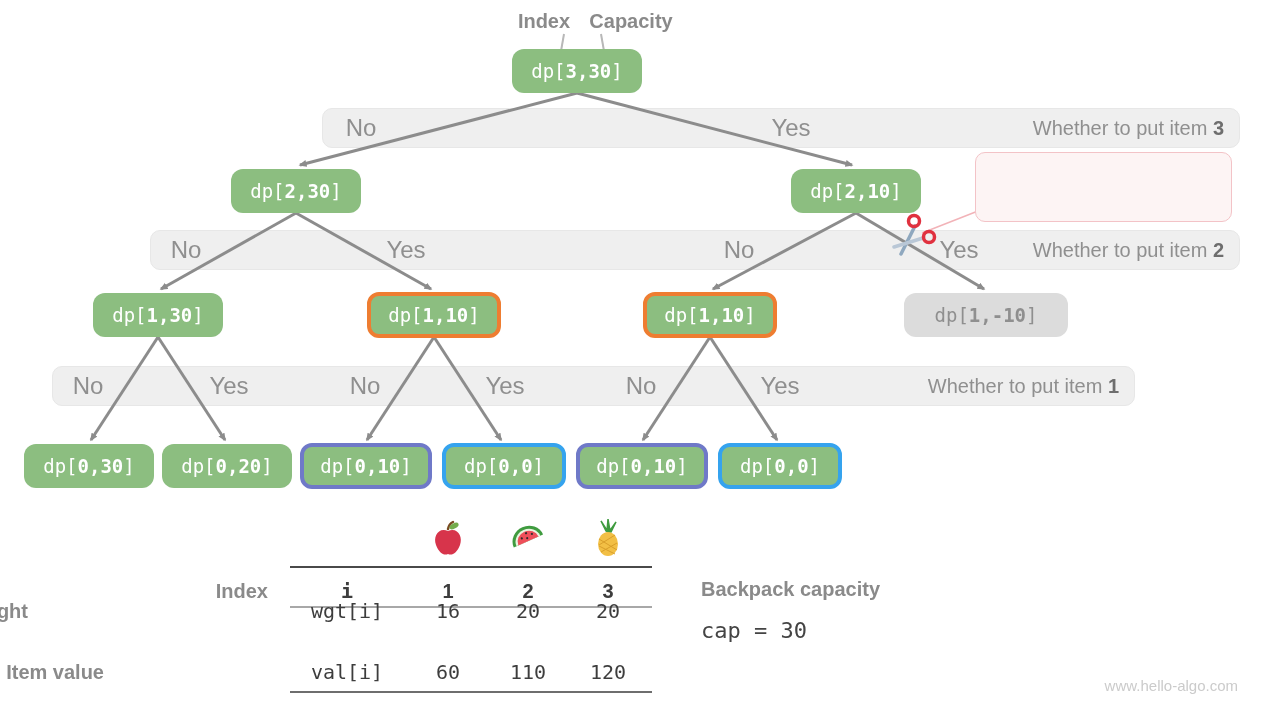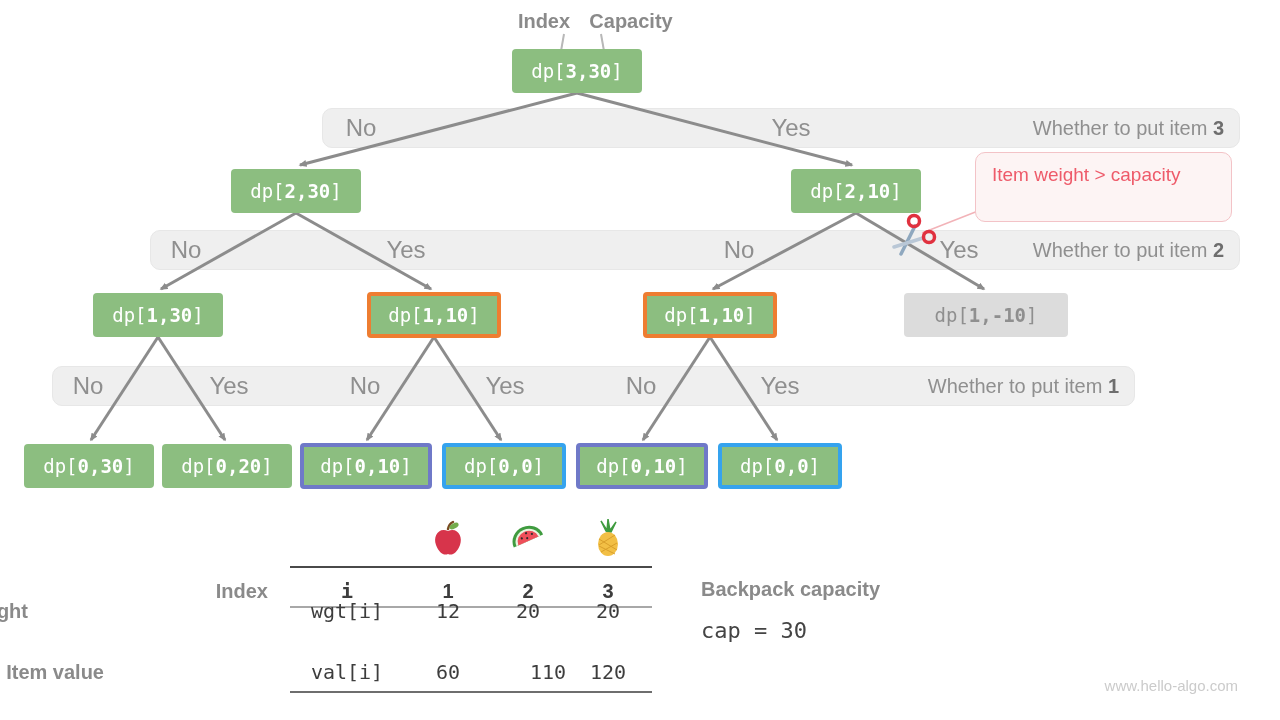--- a/index.html
+++ b/index.html
@@ -8,21 +8,21 @@
   .ptr-label{position:absolute;transform:translateX(-50%);font-weight:bold;font-size:20px;color:#8a8a8a;}
   
   .band{position:absolute;height:40px;background:var(--band_bg,#efefef);border:1px solid #e7e7e7;
         border-radius:10px;box-sizing:border-box;z-index:1;}
   .band .bl{position:absolute;top:0;line-height:38px;font-size:24px;color:#8f8f8f;transform:translateX(-50%);}
   .band .bq{position:absolute;right:15px;top:0;line-height:38px;font-size:20px;color:#8f8f8f;white-space:pre;}
   .band .bq b{color:#6e6e6e;}
   
   svg.edges{position:absolute;left:0;top:0;z-index:2;pointer-events:none;}
   
-  .node{position:absolute;box-sizing:border-box;height:44px;border-radius:4px;
+  .node{position:absolute;box-sizing:border-box;height:44px;border-radius:12px;
         background:var(--node_green,#8cbe80);color:#fff;display:flex;align-items:center;justify-content:center;
         font-family:"DejaVu Sans Mono",monospace;font-size:19px;z-index:3;white-space:pre;}
   .node b{font-weight:bold;}
   .node.v-orange{border:4px solid var(--orange,#ee7d31);}
   .node.v-purple{border:4px solid var(--purple,#6f79c8);}
   .node.v-blue{border:4px solid var(--blue,#35a3ee);}
   .node.v-gray{background:var(--node_gray_bg,#dcdcdc);color:#8f8f8f;}
   
   .pruning{position:absolute;left:975px;top:152px;width:257px;height:70px;box-sizing:border-box;
            background:var(--pink_bg,#fdf4f4);border:1.5px solid var(--pink_border,#f3c3c7);border-radius:10px;
@@ -109,21 +109,20 @@
   <div class="node v-orange" style="left:643px;top:292px;width:134px;height:46px"><span>dp[</span><b>1,10</b><span>]</span></div>
   <div class="node v-gray" style="left:904px;top:293px;width:164px"><span>dp[</span><b>1,-10</b><span>]</span></div>
   <div class="node" style="left:24px;top:444px;width:130px"><span>dp[</span><b>0,30</b><span>]</span></div>
   <div class="node" style="left:162px;top:444px;width:130px"><span>dp[</span><b>0,20</b><span>]</span></div>
   <div class="node v-purple" style="left:300px;top:443px;width:132px;height:46px"><span>dp[</span><b>0,10</b><span>]</span></div>
   <div class="node v-blue" style="left:442px;top:443px;width:124px;height:46px"><span>dp[</span><b>0,0</b><span>]</span></div>
   <div class="node v-purple" style="left:576px;top:443px;width:132px;height:46px"><span>dp[</span><b>0,10</b><span>]</span></div>
   <div class="node v-blue" style="left:718px;top:443px;width:124px;height:46px"><span>dp[</span><b>0,0</b><span>]</span></div>
 
   <div class="pruning">
-    <div class="t2">Item weight &gt; capacity</div>
   </div>
 
   <svg class="scissors" width="46" height="46">
     <line x1="23" y1="14" x2="9" y2="42" stroke="#8fa8bf" stroke-width="3.5" stroke-linecap="round"></line>
     <line x1="31" y1="26" x2="2" y2="35" stroke="#b9c7d6" stroke-width="3.5" stroke-linecap="round"></line>
     <circle cx="22" cy="9" r="5.5" fill="none" stroke="#e0313f" stroke-width="3.5"></circle>
     <circle cx="37" cy="25" r="5.5" fill="none" stroke="#e0313f" stroke-width="3.5"></circle>
   </svg>
 
   <svg class="fruit" style="left:448px" width="36" height="38">
@@ -158,29 +157,29 @@
     <span class="rlabel">Index</span>
     <span class="cell mono sansb" style="left:347px">i</span>
     <span class="cell sansb" style="left:448px">1</span>
     <span class="cell sansb" style="left:528px">2</span>
     <span class="cell sansb" style="left:608px">3</span>
   </div>
   <div class="trule" style="top:606px;height:1.5px;background:#a8a8a8"></div>
   <div class="trow" style="top:596px;left:0;width:1040px">
     <span class="rlabel">Item weight</span>
     <span class="cell mono" style="left:347px">wgt[i]</span>
-    <span class="cell mono" style="left:448px">12</span>
+    <span class="cell mono" style="left:448px">16</span>
     <span class="cell mono" style="left:528px">20</span>
     <span class="cell mono" style="left:608px">20</span>
   </div>
   <div class="trow" style="top:657px;left:0;width:1116px">
     <span class="rlabel">Item value</span>
     <span class="cell mono" style="left:347px">val[i]</span>
     <span class="cell mono" style="left:448px">60</span>
-    <span class="cell mono" style="left:548px">110</span>
+    <span class="cell mono" style="left:528px">110</span>
     <span class="cell mono" style="left:608px">120</span>
   </div>
   <div class="trule" style="top:691px;height:1.5px;background:#6e6e6e"></div>
 
   <div class="bp-label">Backpack capacity</div>
   <div class="bp-value">cap = 30</div>
 
   <div class="watermark">www.hello-algo.com</div>
 
 </div>

